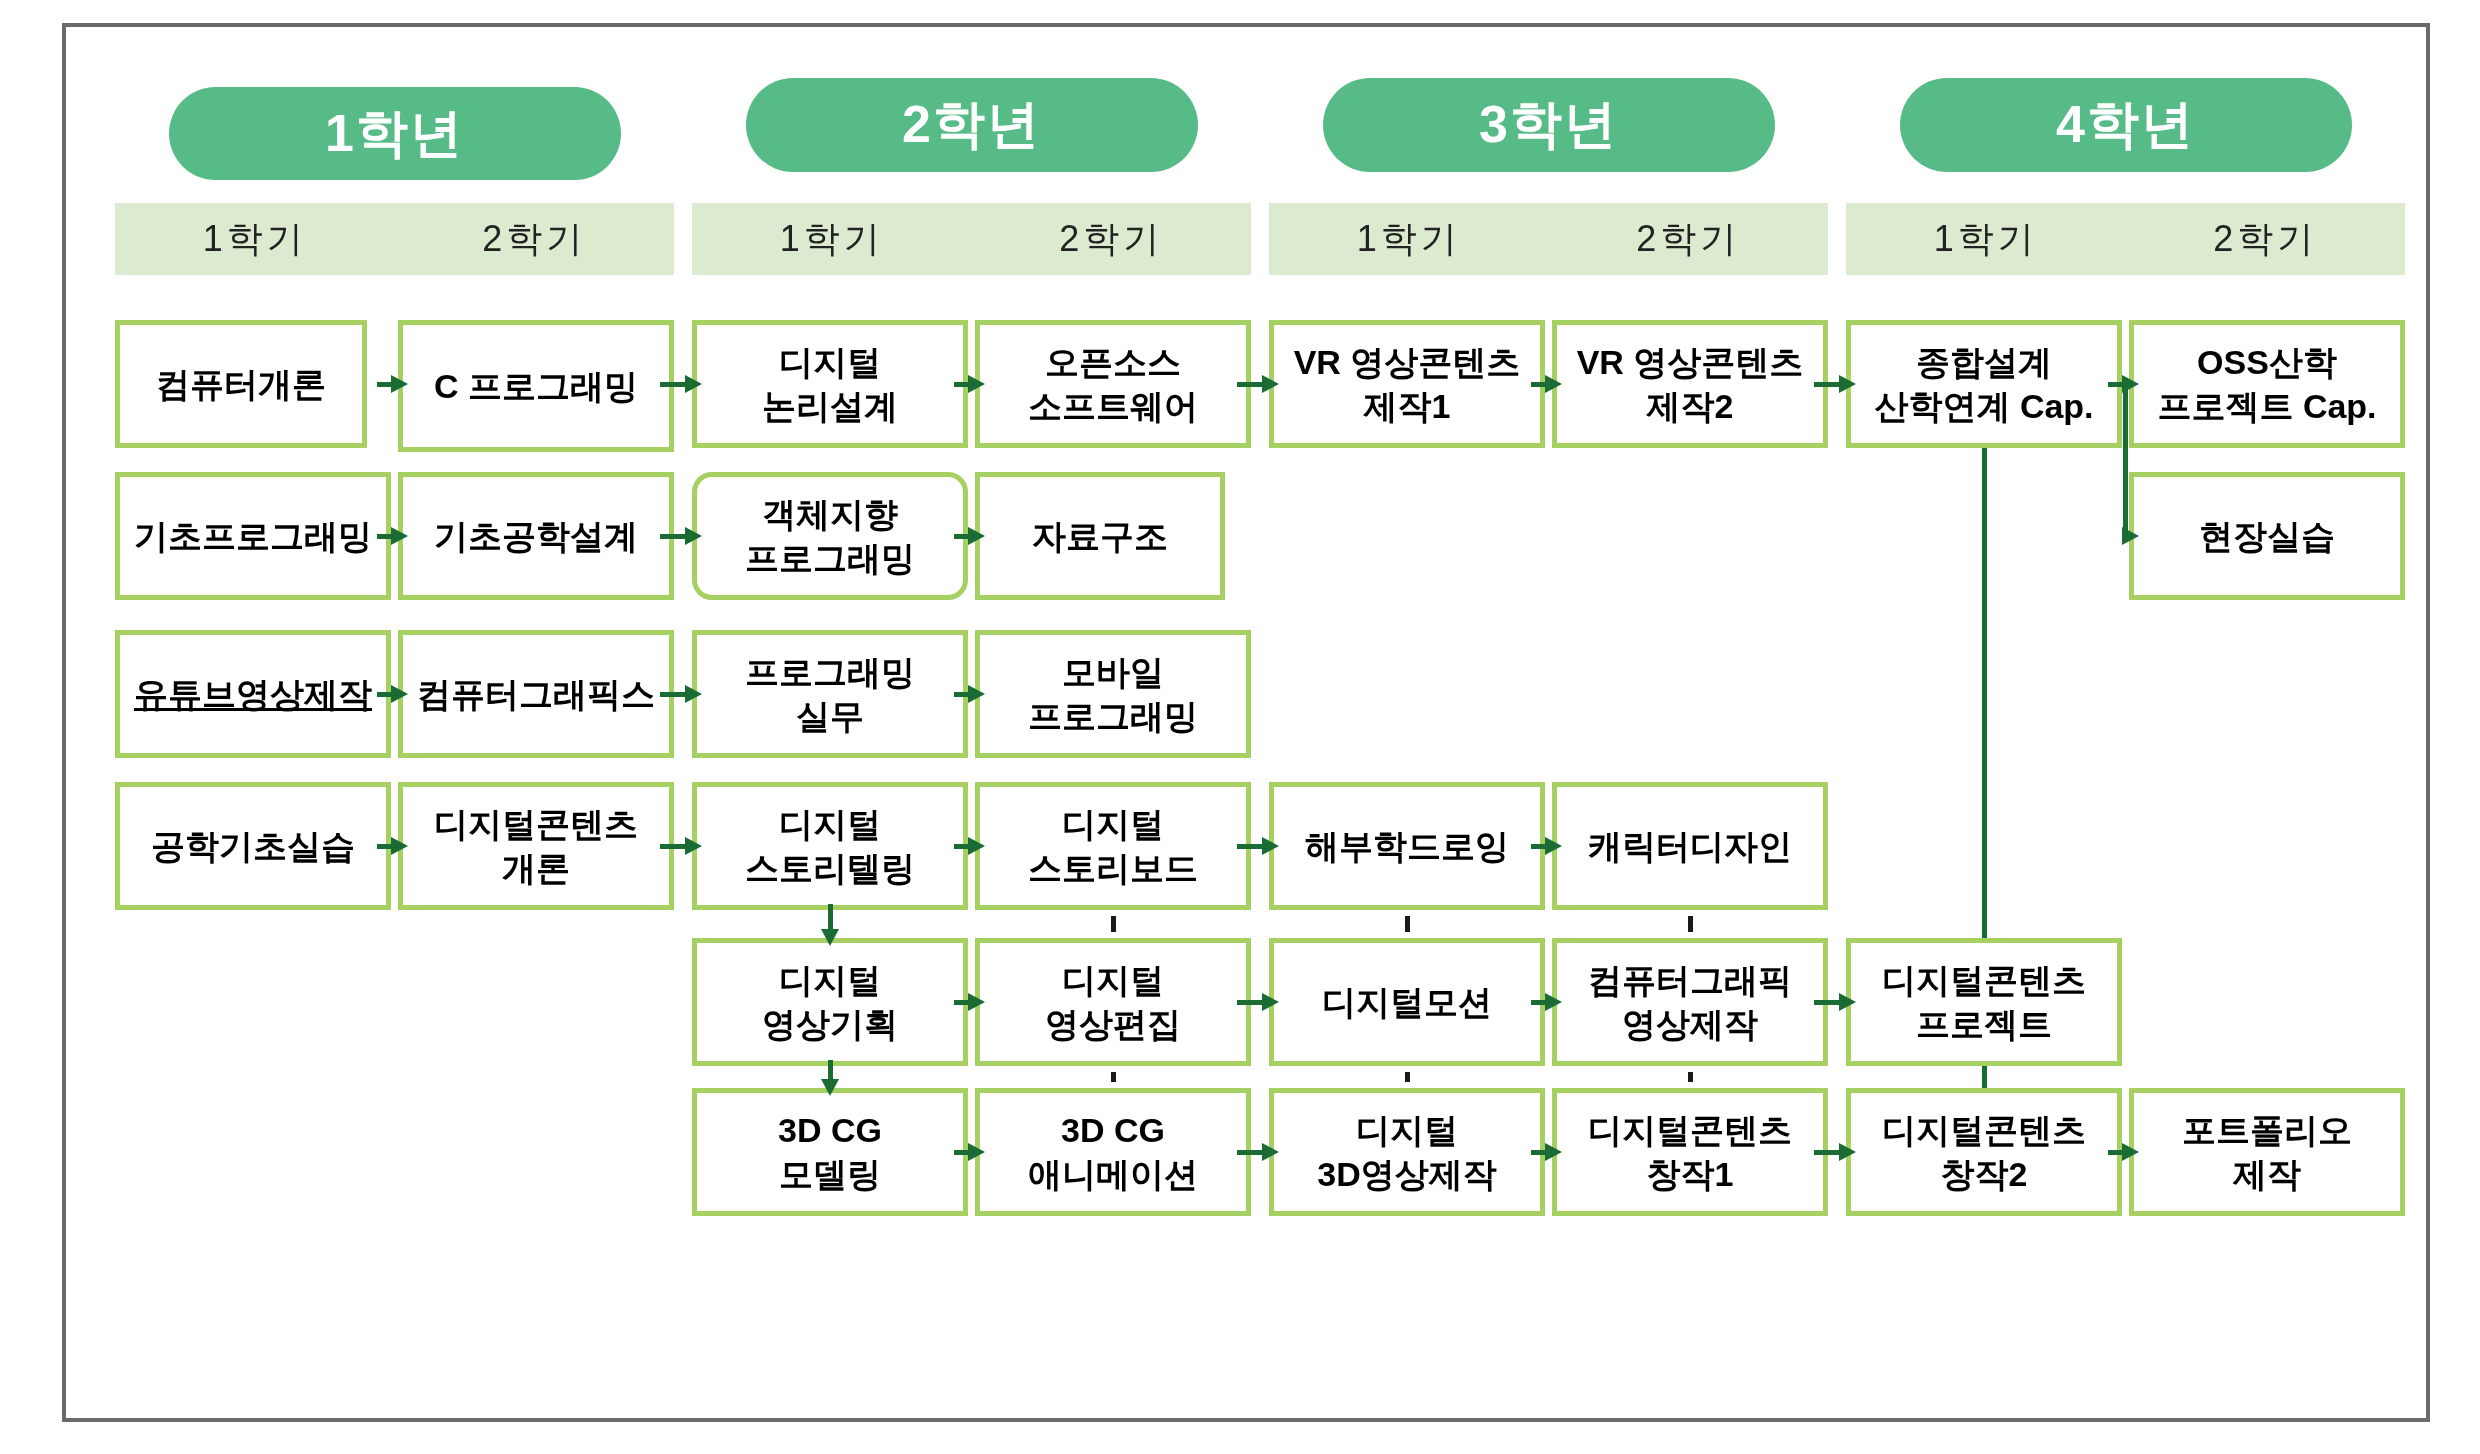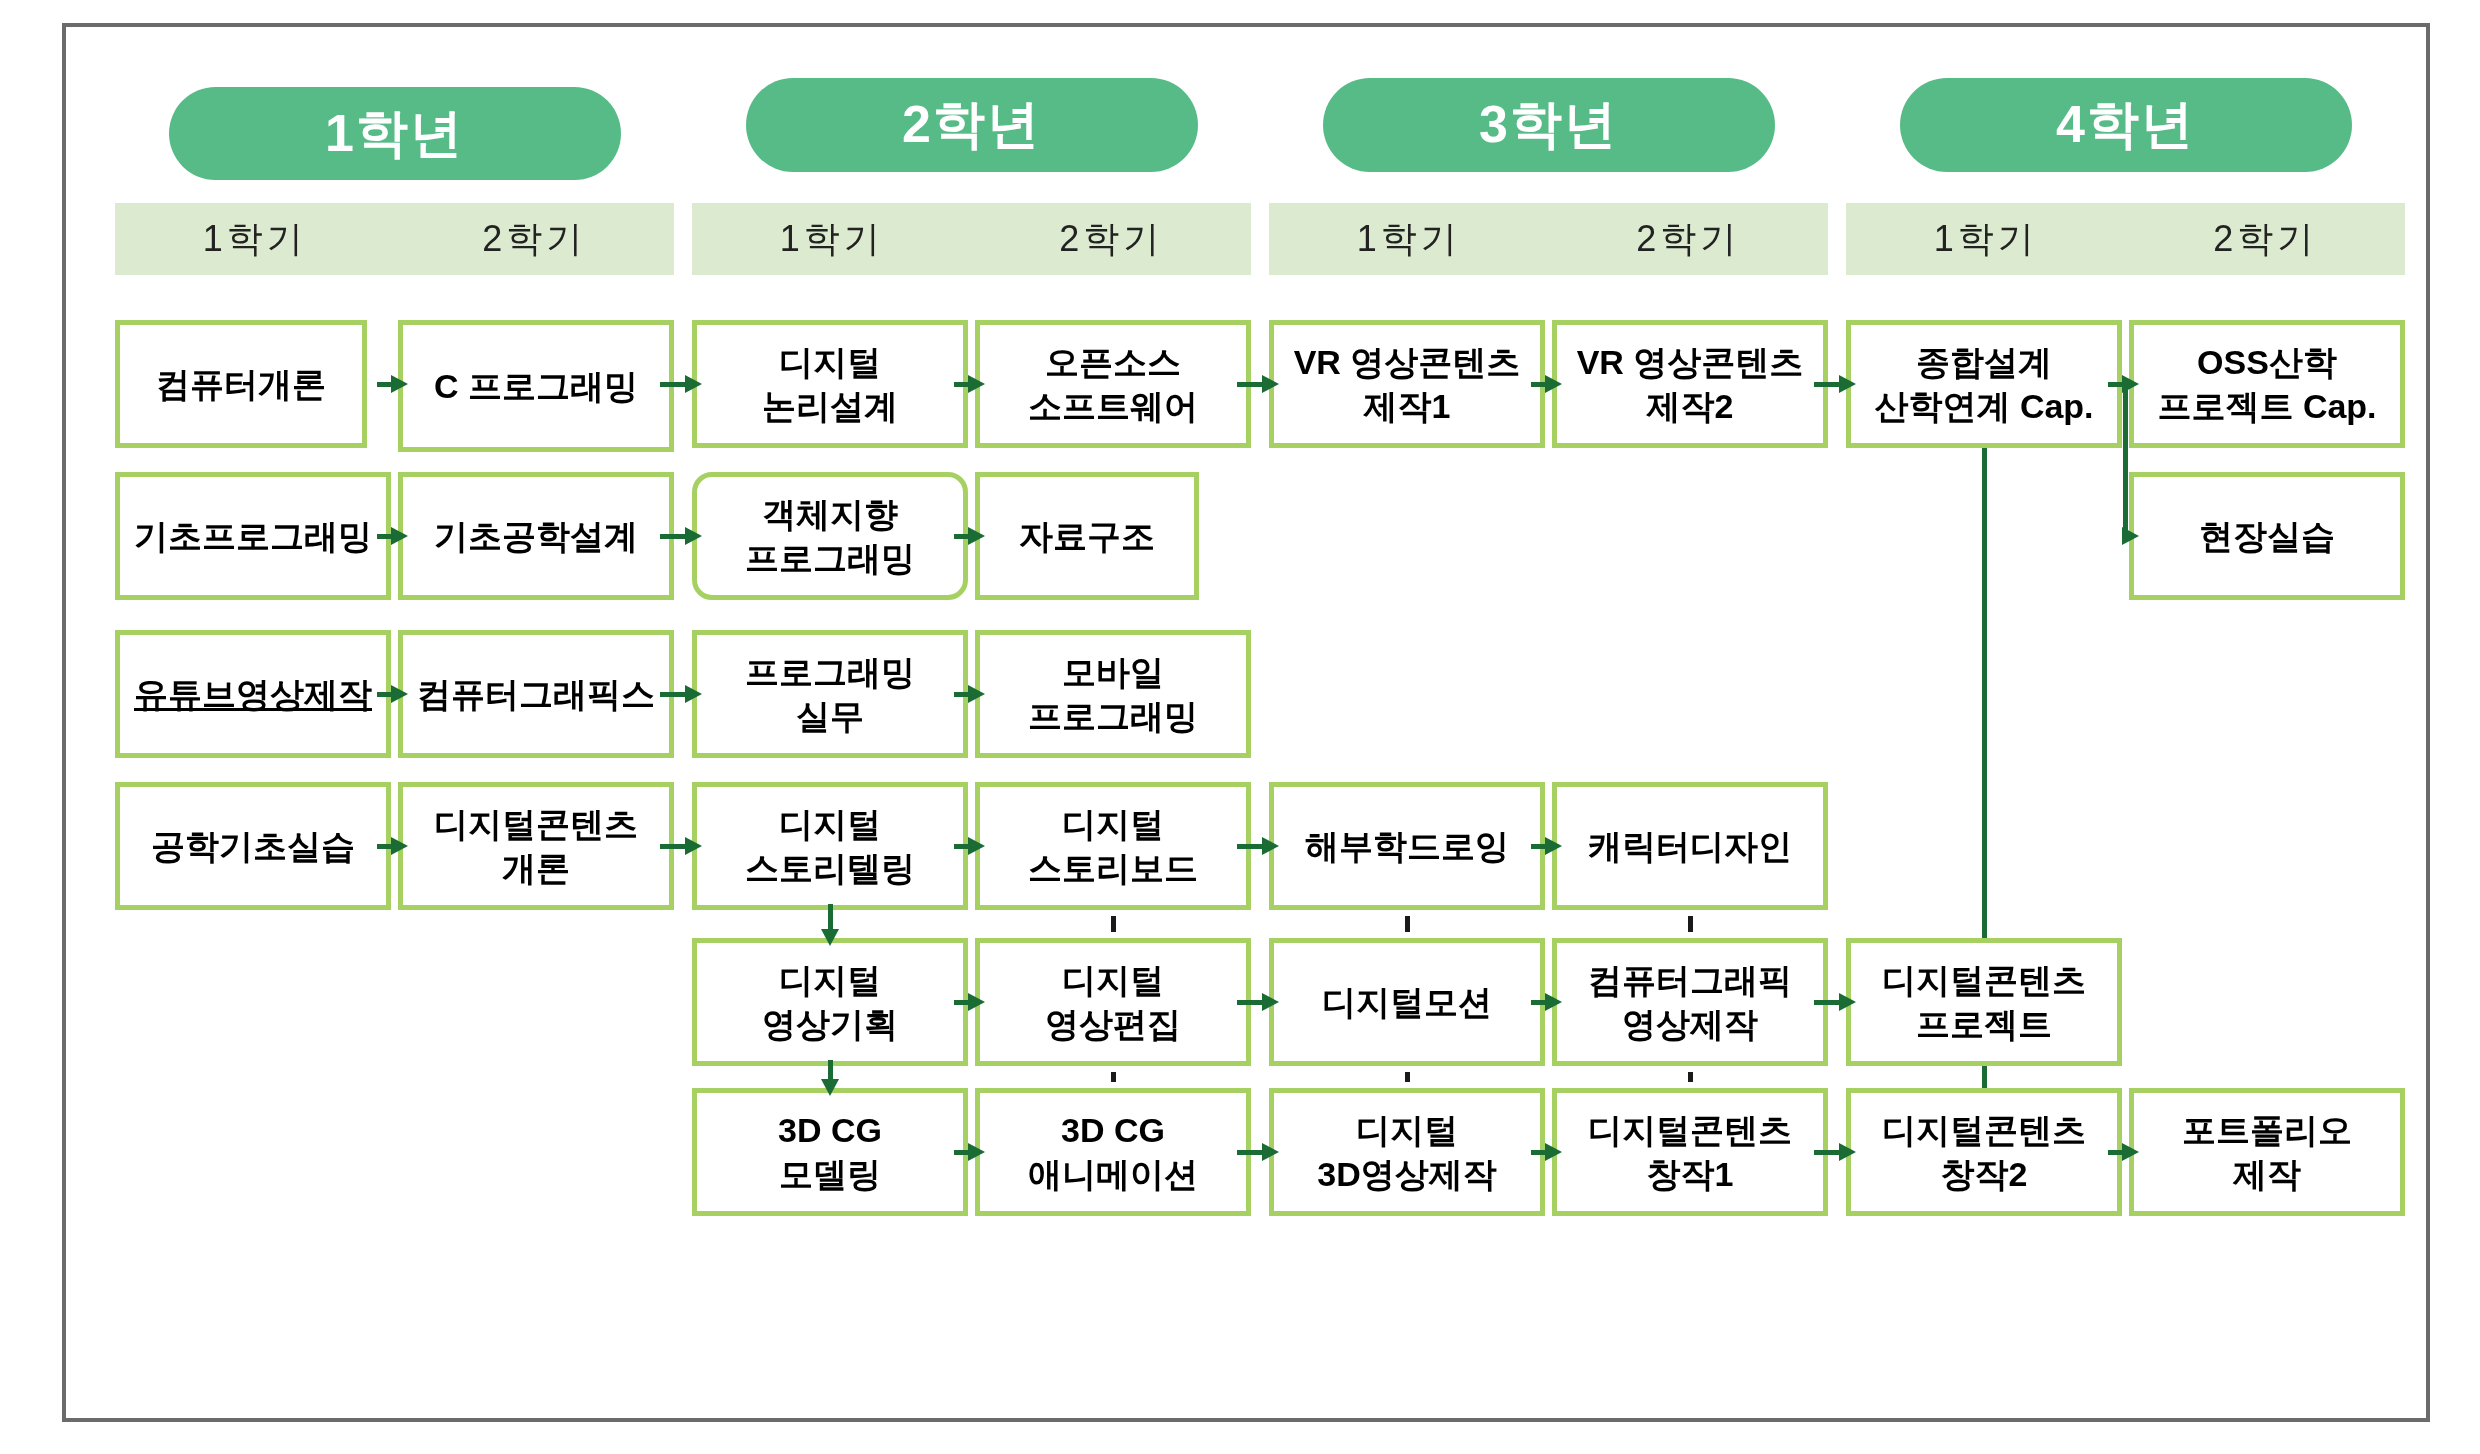--- a/index.html
+++ b/index.html
@@ -63,21 +63,21 @@
       <div class="course" style="left: 1552px; top: 320px; width: 276px; height: 128px;">VR 영상콘텐츠
 제작2</div>
       <div class="course" style="left: 1846px; top: 320px; width: 276px; height: 128px;">종합설계
 산학연계 Cap.</div>
       <div class="course" style="left: 2129px; top: 320px; width: 276px; height: 128px;">OSS산학
 프로젝트 Cap.</div>
       <div class="course" style="left: 115px; top: 472px; width: 276px; height: 128px;">기초프로그래밍</div>
       <div class="course" style="left: 398px; top: 472px; width: 276px; height: 128px;">기초공학설계</div>
       <div class="course" style="left: 692px; top: 472px; width: 276px; height: 128px; border-radius: 20px;">객체지향
 프로그래밍</div>
-      <div class="course" style="left: 975px; top: 472px; width: 224px; height: 128px;">자료구조</div>
+      <div class="course" style="left: 975px; top: 472px; width: 250px; height: 128px;">자료구조</div>
       <div class="course" style="left: 2129px; top: 472px; width: 276px; height: 128px;">현장실습</div>
       <div class="course" style="left: 115px; top: 630px; width: 276px; height: 128px; text-decoration: underline;">유튜브영상제작</div>
       <div class="course" style="left: 398px; top: 630px; width: 276px; height: 128px;">컴퓨터그래픽스</div>
       <div class="course" style="left: 692px; top: 630px; width: 276px; height: 128px;">프로그래밍
 실무</div>
       <div class="course" style="left: 975px; top: 630px; width: 276px; height: 128px;">모바일
 프로그래밍</div>
       <div class="course" style="left: 115px; top: 782px; width: 276px; height: 128px;">공학기초실습</div>
       <div class="course" style="left: 398px; top: 782px; width: 276px; height: 128px;">디지털콘텐츠
 개론</div>

